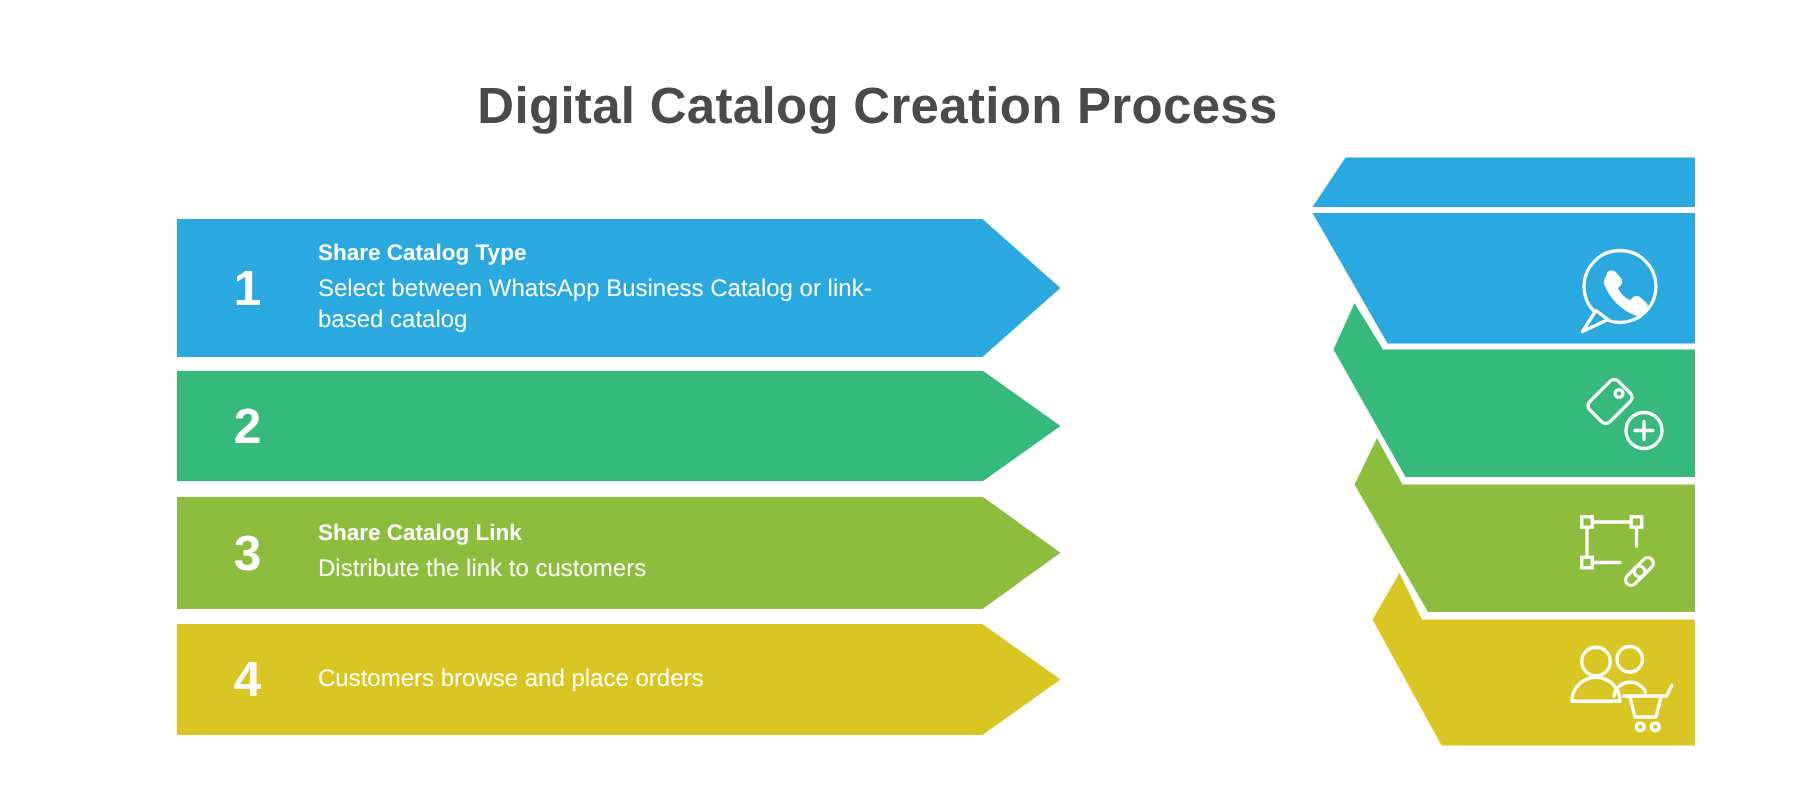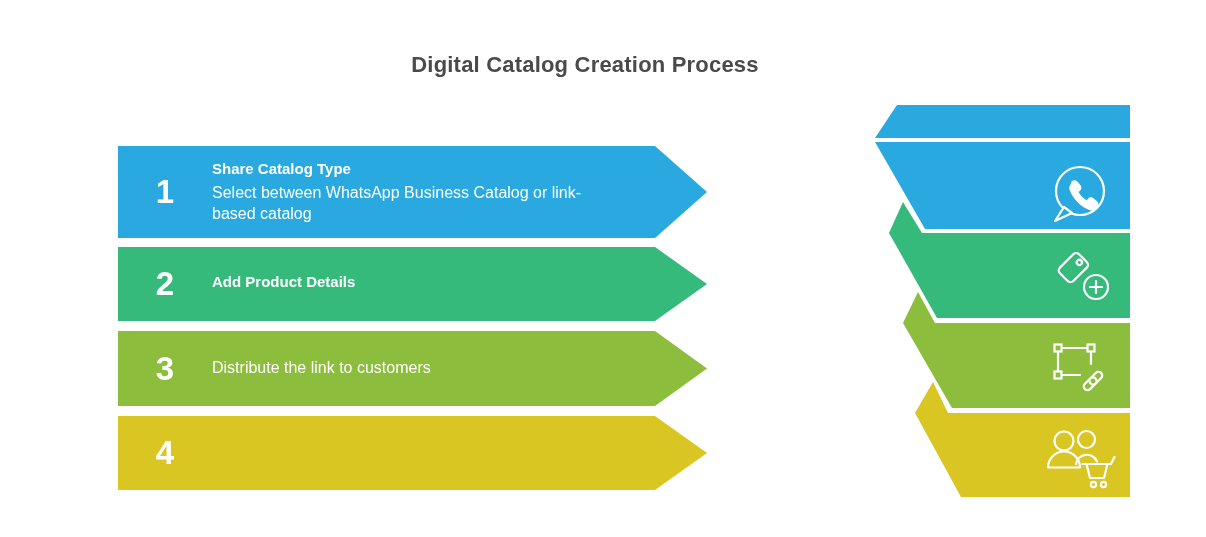--- a/index.html
+++ b/index.html
@@ -2,21 +2,21 @@
 <html><head>
 <meta charset="utf-8">
 <style>
   html,body { margin:0; padding:0; background:#ffffff; }
   .canvas {
     position:relative; width:1206px; height:537px; background:#ffffff;
     font-family:"Liberation Sans", sans-serif; overflow:hidden;
   }
   .page-title {
     position:absolute; top:52px; left:0; width:1170px; margin:0;
-    text-align:center; font-size:22px; font-weight:bold; color:#4a4a4a;
+    text-align:center; font-size:34px; font-weight:bold; color:#4a4a4a;
     letter-spacing:0.2px;
   }
   .steps { position:absolute; left:118px; top:146px; width:589px; height:344px; }
   .step {
     position:absolute; left:0; width:589px; color:#ffffff;
     display:flex; align-items:center;
     clip-path:polygon(0 0, calc(100% - 52px) 0, 100% 50%, calc(100% - 52px) 100%, 0 100%);
   }
   .step-1 { top:0;     height:92px; }
   .step-2 { top:101px; height:74px; }
@@ -42,34 +42,35 @@
       <div class="num">1</div>
       <div class="txt">
         <div class="step-title">Share Catalog Type</div>
         <div class="step-desc">Select between WhatsApp Business Catalog or link-based catalog</div>
       </div>
     </div>
 
     <div class="step step-2" style="background-color: rgb(53, 186, 124);">
       <div class="num">2</div>
       <div class="txt">
-        <div class="step-title">Add Product Details</div>
       </div>
     </div>
 
     <div class="step step-3" style="background-color: rgb(140, 189, 60);">
       <div class="num">3</div>
       <div class="txt">
+        <div class="step-title">Share Catalog Link</div>
         <div class="step-desc">Distribute the link to customers</div>
       </div>
     </div>
 
     <div class="step step-4" style="background-color: rgb(217, 198, 34);">
       <div class="num">4</div>
       <div class="txt">
+        <div class="step-desc">Customers browse and place orders</div>
       </div>
     </div>
 
   </div>
 
   <svg class="ribbon" viewBox="0 0 264 400">
 
     <polygon points="27,5 260,5 260,38 5,38" fill="#29A9E0"></polygon>
 
     <polygon points="5,42 260,42 260,129 55,129" fill="#29A9E0"></polygon>

